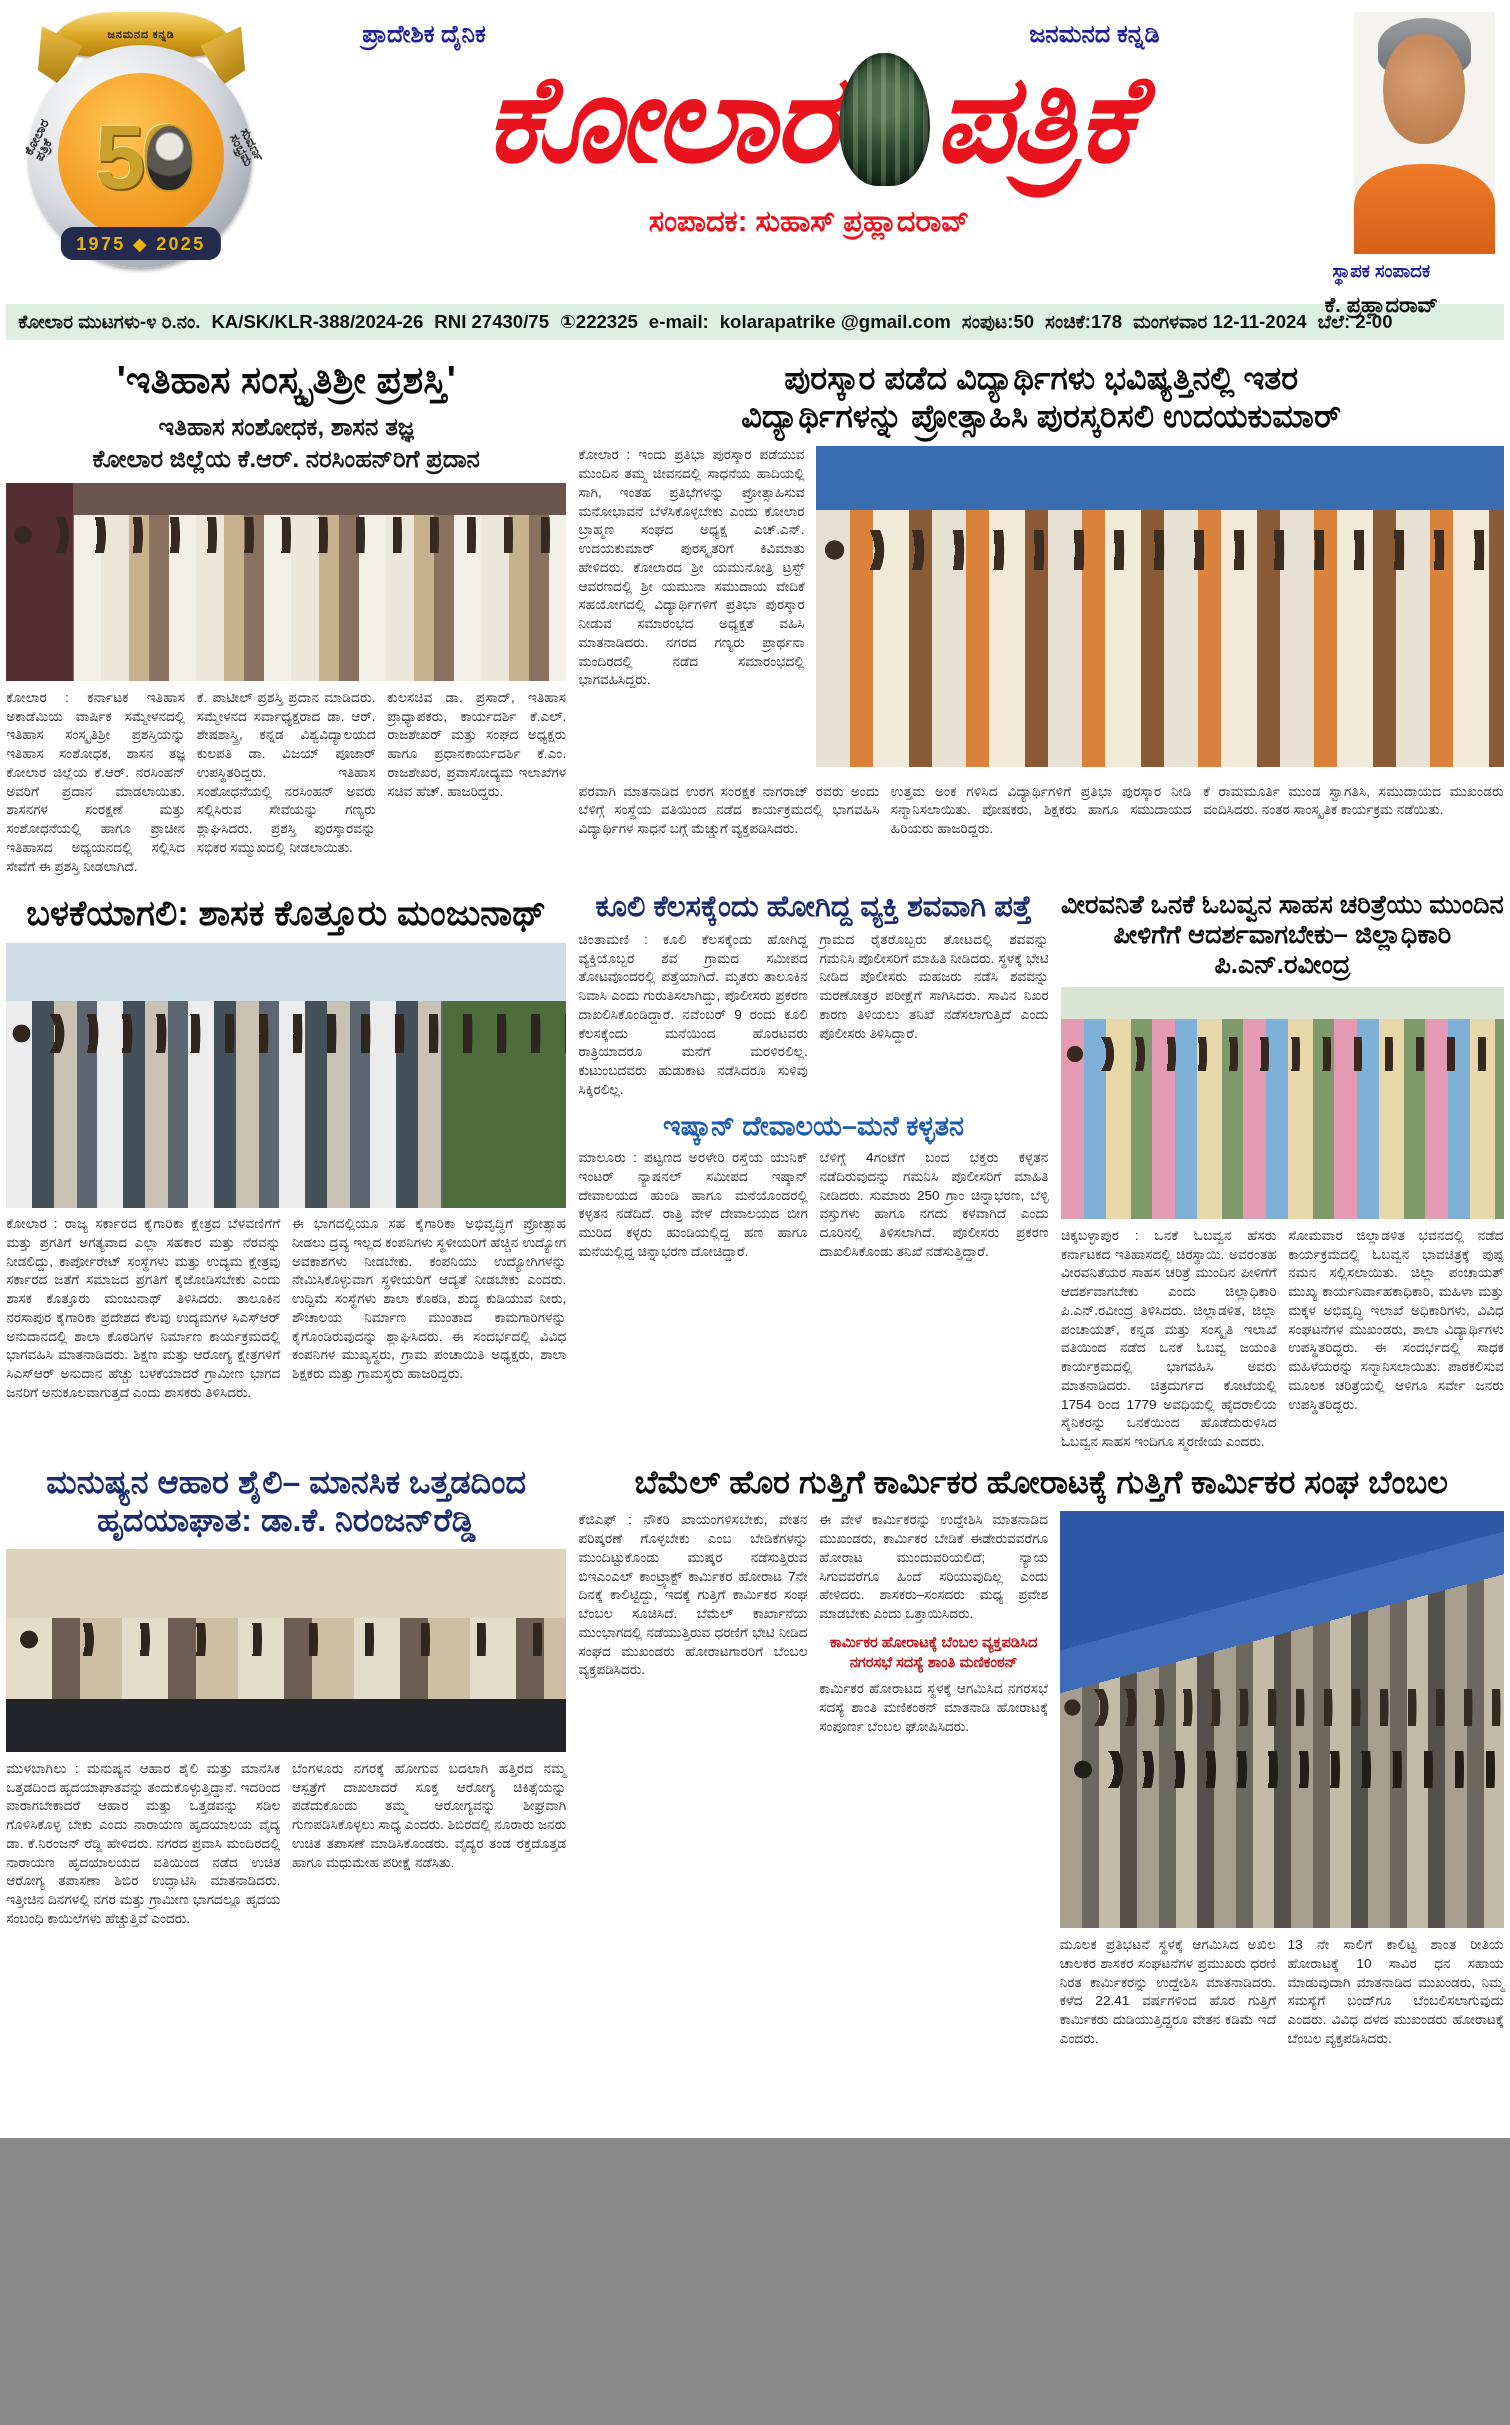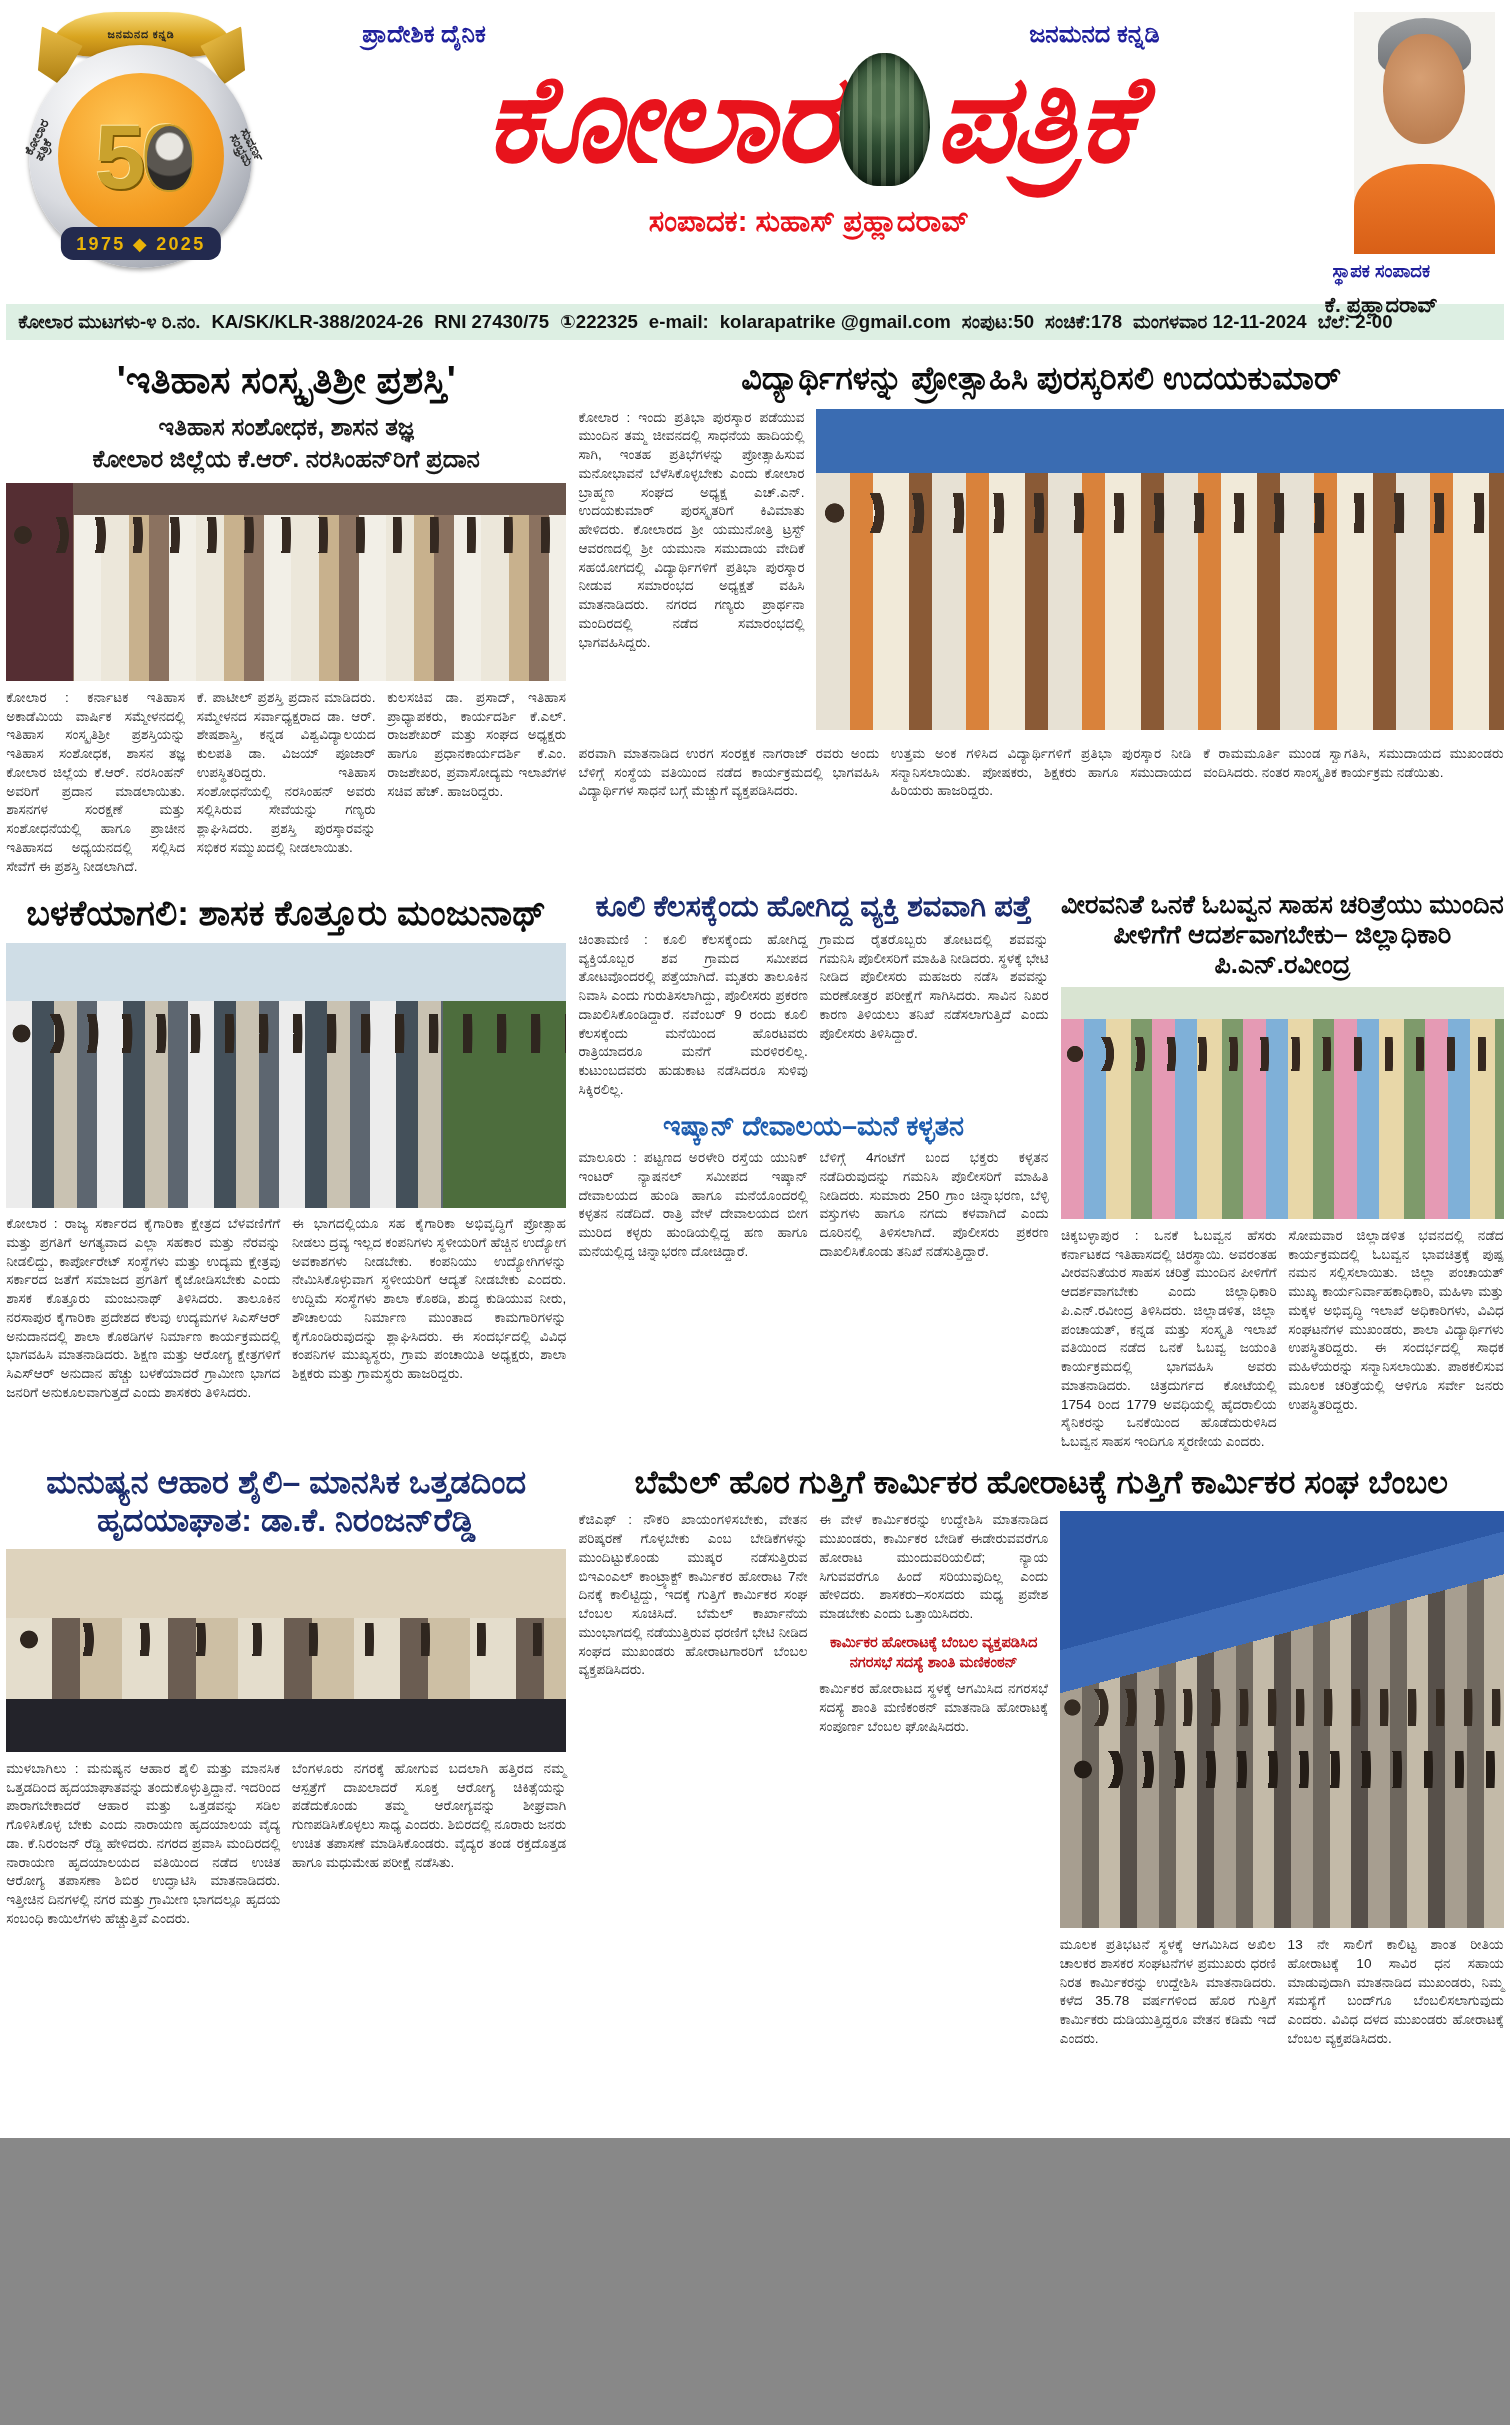--- a/index.html
+++ b/index.html
@@ -195,20 +195,21 @@
         <div class="photo ph-a1"></div>
         <div class="bodycols">
           <div class="bcol">ಕೋಲಾರ : ಕರ್ನಾಟಕ ಇತಿಹಾಸ ಅಕಾಡೆಮಿಯ ವಾರ್ಷಿಕ ಸಮ್ಮೇಳನದಲ್ಲಿ ಇತಿಹಾಸ ಸಂಸ್ಕೃತಿಶ್ರೀ ಪ್ರಶಸ್ತಿಯನ್ನು ಇತಿಹಾಸ ಸಂಶೋಧಕ, ಶಾಸನ ತಜ್ಞ ಕೋಲಾರ ಜಿಲ್ಲೆಯ ಕೆ.ಆರ್. ನರಸಿಂಹನ್ ಅವರಿಗೆ ಪ್ರದಾನ ಮಾಡಲಾಯಿತು. ಶಾಸನಗಳ ಸಂರಕ್ಷಣೆ ಮತ್ತು ಸಂಶೋಧನೆಯಲ್ಲಿ ಹಾಗೂ ಪ್ರಾಚೀನ ಇತಿಹಾಸದ ಅಧ್ಯಯನದಲ್ಲಿ ಸಲ್ಲಿಸಿದ ಸೇವೆಗೆ ಈ ಪ್ರಶಸ್ತಿ ನೀಡಲಾಗಿದೆ.</div>
           <div class="bcol">ಕೆ. ಪಾಟೀಲ್ ಪ್ರಶಸ್ತಿ ಪ್ರದಾನ ಮಾಡಿದರು. ಸಮ್ಮೇಳನದ ಸರ್ವಾಧ್ಯಕ್ಷರಾದ ಡಾ. ಆರ್. ಶೇಷಶಾಸ್ತ್ರಿ, ಕನ್ನಡ ವಿಶ್ವವಿದ್ಯಾಲಯದ ಕುಲಪತಿ ಡಾ. ವಿಜಯ್ ಪೂಜಾರ್ ಉಪಸ್ಥಿತರಿದ್ದರು. ಇತಿಹಾಸ ಸಂಶೋಧನೆಯಲ್ಲಿ ನರಸಿಂಹನ್ ಅವರು ಸಲ್ಲಿಸಿರುವ ಸೇವೆಯನ್ನು ಗಣ್ಯರು ಶ್ಲಾಘಿಸಿದರು. ಪ್ರಶಸ್ತಿ ಪುರಸ್ಕಾರವನ್ನು ಸಭಿಕರ ಸಮ್ಮುಖದಲ್ಲಿ ನೀಡಲಾಯಿತು.</div>
           <div class="bcol">ಕುಲಸಚಿವ ಡಾ. ಪ್ರಸಾದ್, ಇತಿಹಾಸ ಪ್ರಾಧ್ಯಾಪಕರು, ಕಾರ್ಯದರ್ಶಿ ಕೆ.ಎಲ್. ರಾಜಶೇಖರ್ ಮತ್ತು ಸಂಘದ ಅಧ್ಯಕ್ಷರು ಹಾಗೂ ಪ್ರಧಾನಕಾರ್ಯದರ್ಶಿ ಕೆ.ಎಂ. ರಾಜಶೇಖರ, ಪ್ರವಾಸೋದ್ಯಮ ಇಲಾಖೆಗಳ ಸಚಿವ ಹೆಚ್. ಹಾಜರಿದ್ದರು.</div>
         </div>
       </div>
 
       <div>
         <div class="hl hl-a2">
+          <div>ಪುರಸ್ಕಾರ ಪಡೆದ ವಿದ್ಯಾರ್ಥಿಗಳು ಭವಿಷ್ಯತ್ತಿನಲ್ಲಿ ಇತರ</div>
           <div>ವಿದ್ಯಾರ್ಥಿಗಳನ್ನು ಪ್ರೋತ್ಸಾಹಿಸಿ ಪುರಸ್ಕರಿಸಲಿ ಉದಯಕುಮಾರ್</div>
         </div>
         <div class="a2-mid">
           <div class="a2-side">ಕೋಲಾರ : ಇಂದು ಪ್ರತಿಭಾ ಪುರಸ್ಕಾರ ಪಡೆಯುವ ಮುಂದಿನ ತಮ್ಮ ಜೀವನದಲ್ಲಿ ಸಾಧನೆಯ ಹಾದಿಯಲ್ಲಿ ಸಾಗಿ, ಇಂತಹ ಪ್ರತಿಭೆಗಳನ್ನು ಪ್ರೋತ್ಸಾಹಿಸುವ ಮನೋಭಾವನೆ ಬೆಳೆಸಿಕೊಳ್ಳಬೇಕು ಎಂದು ಕೋಲಾರ ಬ್ರಾಹ್ಮಣ ಸಂಘದ ಅಧ್ಯಕ್ಷ ಎಚ್.ಎನ್. ಉದಯಕುಮಾರ್ ಪುರಸ್ಕೃತರಿಗೆ ಕಿವಿಮಾತು ಹೇಳಿದರು. ಕೋಲಾರದ ಶ್ರೀ ಯಮುನೋತ್ರಿ ಟ್ರಸ್ಟ್ ಆವರಣದಲ್ಲಿ ಶ್ರೀ ಯಮುನಾ ಸಮುದಾಯ ವೇದಿಕೆ ಸಹಯೋಗದಲ್ಲಿ ವಿದ್ಯಾರ್ಥಿಗಳಿಗೆ ಪ್ರತಿಭಾ ಪುರಸ್ಕಾರ ನೀಡುವ ಸಮಾರಂಭದ ಅಧ್ಯಕ್ಷತೆ ವಹಿಸಿ ಮಾತನಾಡಿದರು. ನಗರದ ಗಣ್ಯರು ಪ್ರಾರ್ಥನಾ ಮಂದಿರದಲ್ಲಿ ನಡೆದ ಸಮಾರಂಭದಲ್ಲಿ ಭಾಗವಹಿಸಿದ್ದರು.</div>
           <div class="photo ph-a2 a2-photo"></div>
         </div>
         <div class="bodycols">
           <div class="bcol">ಪರವಾಗಿ ಮಾತನಾಡಿದ ಉರಗ ಸಂರಕ್ಷಕ ನಾಗರಾಜ್ ರವರು ಅಂದು ಬೆಳಿಗ್ಗೆ ಸಂಸ್ಥೆಯ ವತಿಯಿಂದ ನಡೆದ ಕಾರ್ಯಕ್ರಮದಲ್ಲಿ ಭಾಗವಹಿಸಿ ವಿದ್ಯಾರ್ಥಿಗಳ ಸಾಧನೆ ಬಗ್ಗೆ ಮೆಚ್ಚುಗೆ ವ್ಯಕ್ತಪಡಿಸಿದರು.</div>
           <div class="bcol">ಉತ್ತಮ ಅಂಕ ಗಳಿಸಿದ ವಿದ್ಯಾರ್ಥಿಗಳಿಗೆ ಪ್ರತಿಭಾ ಪುರಸ್ಕಾರ ನೀಡಿ ಸನ್ಮಾನಿಸಲಾಯಿತು. ಪೋಷಕರು, ಶಿಕ್ಷಕರು ಹಾಗೂ ಸಮುದಾಯದ ಹಿರಿಯರು ಹಾಜರಿದ್ದರು.</div>
           <div class="bcol">ಕೆ ರಾಮಮೂರ್ತಿ ಮುಂಡ ಸ್ವಾಗತಿಸಿ, ಸಮುದಾಯದ ಮುಖಂಡರು ವಂದಿಸಿದರು. ನಂತರ ಸಾಂಸ್ಕೃತಿಕ ಕಾರ್ಯಕ್ರಮ ನಡೆಯಿತು.</div>
@@ -274,21 +275,21 @@
         <div class="a7-grid">
           <div class="bcol">ಕೆಜಿಎಫ್ : ನೌಕರಿ ಖಾಯಂಗಳಿಸಬೇಕು, ವೇತನ ಪರಿಷ್ಕರಣೆ ಗೊಳ್ಳಬೇಕು ಎಂಬ ಬೇಡಿಕೆಗಳನ್ನು ಮುಂದಿಟ್ಟುಕೊಂಡು ಮುಷ್ಕರ ನಡೆಸುತ್ತಿರುವ ಬಿಇಎಂಎಲ್ ಕಾಂಟ್ರ್ಯಾಕ್ಟ್ ಕಾರ್ಮಿಕರ ಹೋರಾಟ 7ನೇ ದಿನಕ್ಕೆ ಕಾಲಿಟ್ಟಿದ್ದು, ಇದಕ್ಕೆ ಗುತ್ತಿಗೆ ಕಾರ್ಮಿಕರ ಸಂಘ ಬೆಂಬಲ ಸೂಚಿಸಿದೆ. ಬೆಮೆಲ್ ಕಾರ್ಖಾನೆಯ ಮುಂಭಾಗದಲ್ಲಿ ನಡೆಯುತ್ತಿರುವ ಧರಣಿಗೆ ಭೇಟಿ ನೀಡಿದ ಸಂಘದ ಮುಖಂಡರು ಹೋರಾಟಗಾರರಿಗೆ ಬೆಂಬಲ ವ್ಯಕ್ತಪಡಿಸಿದರು.</div>
           <div>
             <div class="bcol">ಈ ವೇಳೆ ಕಾರ್ಮಿಕರನ್ನು ಉದ್ದೇಶಿಸಿ ಮಾತನಾಡಿದ ಮುಖಂಡರು, ಕಾರ್ಮಿಕರ ಬೇಡಿಕೆ ಈಡೇರುವವರೆಗೂ ಹೋರಾಟ ಮುಂದುವರಿಯಲಿದೆ; ನ್ಯಾಯ ಸಿಗುವವರೆಗೂ ಹಿಂದೆ ಸರಿಯುವುದಿಲ್ಲ ಎಂದು ಹೇಳಿದರು. ಶಾಸಕರು–ಸಂಸದರು ಮಧ್ಯ ಪ್ರವೇಶ ಮಾಡಬೇಕು ಎಂದು ಒತ್ತಾಯಿಸಿದರು.</div>
             <div class="highlight-red">ಕಾರ್ಮಿಕರ ಹೋರಾಟಕ್ಕೆ ಬೆಂಬಲ ವ್ಯಕ್ತಪಡಿಸಿದ ನಗರಸಭೆ ಸದಸ್ಯೆ ಶಾಂತಿ ಮಣಿಕಂಠನ್</div>
             <div class="bcol">ಕಾರ್ಮಿಕರ ಹೋರಾಟದ ಸ್ಥಳಕ್ಕೆ ಆಗಮಿಸಿದ ನಗರಸಭೆ ಸದಸ್ಯೆ ಶಾಂತಿ ಮಣಿಕಂಠನ್ ಮಾತನಾಡಿ ಹೋರಾಟಕ್ಕೆ ಸಂಪೂರ್ಣ ಬೆಂಬಲ ಘೋಷಿಸಿದರು.</div>
           </div>
           <div class="a7-right">
             <div class="photo ph-a7"></div>
             <div class="bodycols">
-              <div class="bcol">ಮೂಲಕ ಪ್ರತಿಭಟನೆ ಸ್ಥಳಕ್ಕೆ ಆಗಮಿಸಿದ ಅಖಿಲ ಚಾಲಕರ ಶಾಸಕರ ಸಂಘಟನೆಗಳ ಪ್ರಮುಖರು ಧರಣಿ ನಿರತ ಕಾರ್ಮಿಕರನ್ನು ಉದ್ದೇಶಿಸಿ ಮಾತನಾಡಿದರು. ಕಳೆದ 35.78 ವರ್ಷಗಳಿಂದ ಹೊರ ಗುತ್ತಿಗೆ ಕಾರ್ಮಿಕರು ದುಡಿಯುತ್ತಿದ್ದರೂ ವೇತನ ಕಡಿಮೆ ಇದೆ ಎಂದರು.</div>
+              <div class="bcol">ಮೂಲಕ ಪ್ರತಿಭಟನೆ ಸ್ಥಳಕ್ಕೆ ಆಗಮಿಸಿದ ಅಖಿಲ ಚಾಲಕರ ಶಾಸಕರ ಸಂಘಟನೆಗಳ ಪ್ರಮುಖರು ಧರಣಿ ನಿರತ ಕಾರ್ಮಿಕರನ್ನು ಉದ್ದೇಶಿಸಿ ಮಾತನಾಡಿದರು. ಕಳೆದ 22.41 ವರ್ಷಗಳಿಂದ ಹೊರ ಗುತ್ತಿಗೆ ಕಾರ್ಮಿಕರು ದುಡಿಯುತ್ತಿದ್ದರೂ ವೇತನ ಕಡಿಮೆ ಇದೆ ಎಂದರು.</div>
               <div class="bcol">13 ನೇ ಸಾಲಿಗೆ ಕಾಲಿಟ್ಟ ಶಾಂತ ರೀತಿಯ ಹೋರಾಟಕ್ಕೆ 10 ಸಾವಿರ ಧನ ಸಹಾಯ ಮಾಡುವುದಾಗಿ ಮಾತನಾಡಿದ ಮುಖಂಡರು, ನಿಮ್ಮ ಸಮಸ್ಯೆಗೆ ಬಂದ್‌ಗೂ ಬೆಂಬಲಿಸಲಾಗುವುದು ಎಂದರು. ವಿವಿಧ ದಳದ ಮುಖಂಡರು ಹೋರಾಟಕ್ಕೆ ಬೆಂಬಲ ವ್ಯಕ್ತಪಡಿಸಿದರು.</div>
             </div>
           </div>
         </div>
       </div>
     </div>
 
   </div>
 </div>
 

